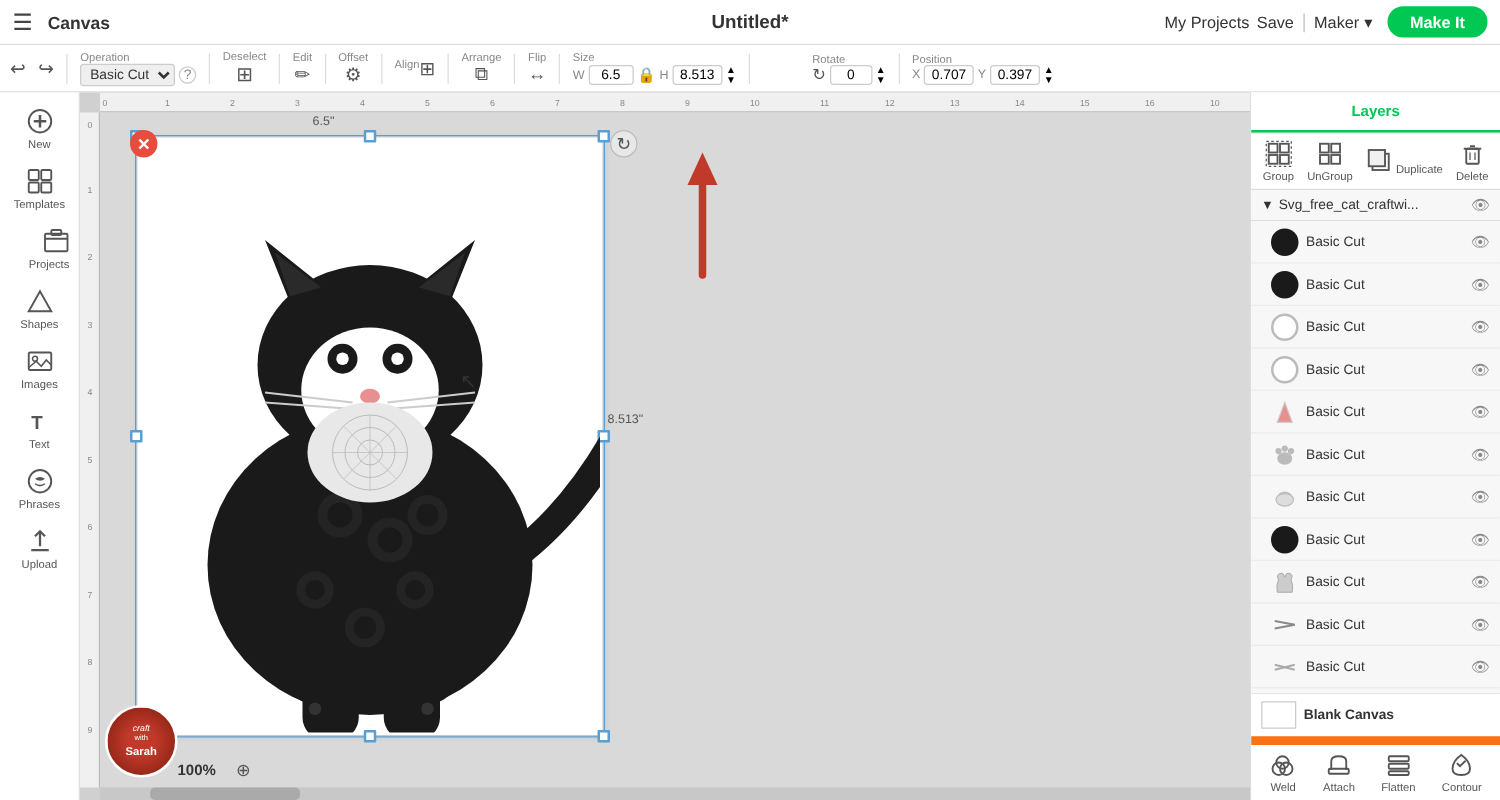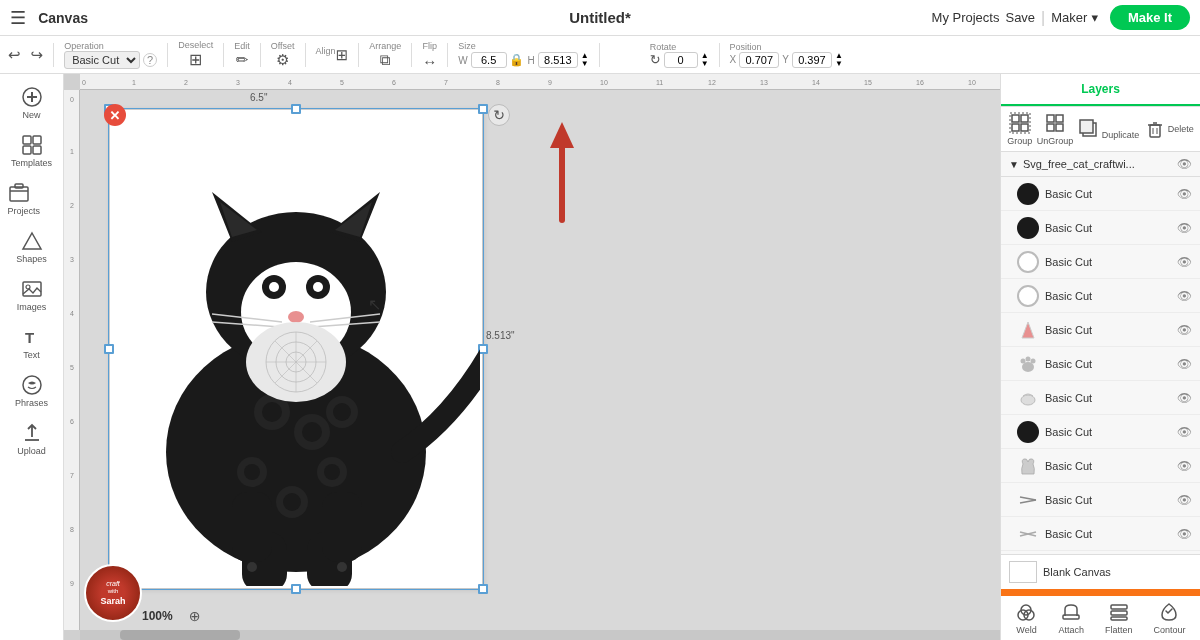--- a/index.html
+++ b/index.html
@@ -185,21 +185,21 @@
     </div>
     <div style="display:flex; flex-direction:column; align-items:center; padding:6px 4px; cursor:pointer; border-radius:6px; width:56px; gap:2px;">
       <svg width="22" height="22" viewBox="0 0 22 22">
           <rect x="2" y="2" width="8" height="8" rx="1" stroke="#555" stroke-width="1.5" fill="none"></rect>
           <rect x="12" y="2" width="8" height="8" rx="1" stroke="#555" stroke-width="1.5" fill="none"></rect>
           <rect x="2" y="12" width="8" height="8" rx="1" stroke="#555" stroke-width="1.5" fill="none"></rect>
           <rect x="12" y="12" width="8" height="8" rx="1" stroke="#555" stroke-width="1.5" fill="none"></rect>
         </svg>
       <span style="font-size:9px; color:#555;">Templates</span>
     </div>
-    <div style="display:flex; flex-direction:column; align-items:flex-start; padding:6px 4px; cursor:pointer; border-radius:6px; width:56px; gap:2px;">
+    <div style="display:flex; flex-direction:column; align-items:flex-end; padding:6px 4px; cursor:pointer; border-radius:6px; width:56px; gap:2px;">
       <svg width="22" height="22" viewBox="0 0 22 22">
           <rect x="2" y="5" width="18" height="14" rx="1" stroke="#555" stroke-width="1.5" fill="none"></rect>
           <path d="M2 9h18" stroke="#555" stroke-width="1.5"></path>
           <rect x="7" y="2" width="8" height="4" rx="1" stroke="#555" stroke-width="1.5" fill="none"></rect>
         </svg>
       <span style="font-size:9px; color:#555;">Projects</span>
     </div>
     <div style="display:flex; flex-direction:column; align-items:center; padding:6px 4px; cursor:pointer; border-radius:6px; width:56px; gap:2px;">
       <svg width="22" height="22" viewBox="0 0 22 22">
           <polygon points="11,3 20,19 2,19" stroke="#555" stroke-width="1.5" fill="none"></polygon>
@@ -422,21 +422,21 @@
           </svg>
         <span style="font-size:9px; color:#555;">UnGroup</span>
       </div>
       <div style="display:flex; flex-direction:row; align-items:flex-end; gap:2px; cursor:pointer;">
         <svg width="22" height="22" viewBox="0 0 22 22">
             <rect x="5" y="5" width="13" height="13" stroke="#555" stroke-width="1.5" fill="none"></rect>
             <rect x="2" y="2" width="13" height="13" stroke="#555" stroke-width="1.5" fill="#f0f0f0"></rect>
           </svg>
         <span style="font-size:9px; color:#555;">Duplicate</span>
       </div>
-      <div style="display:flex; flex-direction:row; align-items:center; gap:2px; cursor:pointer;">
+      <div style="display:flex; flex-direction:column; align-items:center; gap:2px; cursor:pointer;">
         <svg width="22" height="22" viewBox="0 0 22 22">
             <rect x="6" y="7" width="10" height="12" rx="1" stroke="#555" stroke-width="1.5" fill="none"></rect>
             <line x1="4" y1="7" x2="18" y2="7" stroke="#555" stroke-width="1.5"></line>
             <line x1="9" y1="5" x2="13" y2="5" stroke="#555" stroke-width="1.5"></line>
             <line x1="9" y1="10" x2="9" y2="16" stroke="#555" stroke-width="1"></line>
             <line x1="13" y1="10" x2="13" y2="16" stroke="#555" stroke-width="1"></line>
           </svg>
         <span style="font-size:9px; color:#555;">Delete</span>
       </div>
     </div>
@@ -550,21 +550,21 @@
         <div style="width:22px; height:22px; flex-shrink:0; display:flex; align-items:center; justify-content:center;">
           <svg width="20" height="20" viewBox="0 0 20 20">
               <ellipse cx="10" cy="10" rx="7" ry="5" fill="none" stroke="#ccc" stroke-width="1.5" stroke-dasharray="2,1"></ellipse>
             </svg>
         </div>
 
       </div>
 
     </div>
 
-    <div style="display:flex; align-items:center; padding:6px 8px; gap:6px; border-top:1px solid #ddd; background:#fff; font-size:11px; color:#333; cursor:pointer;">
+    <div style="display:flex; align-items:center; padding:6px 8px; gap:6px; border-top:1px solid #ddd; background:#fff; font-size:11px; color:#333; cursor:pointer;font-weight:bold;">
       <div style="width:28px; height:22px; border:1px solid #ccc; background:#fff; flex-shrink:0;"></div>
       <span style="font-size:11px;">Blank Canvas</span>
     </div>
 
     <div style="display:flex; align-items:center; justify-content:space-around; padding:5px 4px; background:#fff; border-top:7px solid #f97316;">
       <div style="display:flex; flex-direction:column; align-items:center; gap:2px; cursor:pointer;">
         <svg width="22" height="22" viewBox="0 0 22 22">
             <circle cx="8" cy="14" r="5" stroke="#555" stroke-width="1.5" fill="none"></circle>
             <circle cx="14" cy="14" r="5" stroke="#555" stroke-width="1.5" fill="none"></circle>
             <circle cx="11" cy="9" r="5" stroke="#555" stroke-width="1.5" fill="none"></circle>

